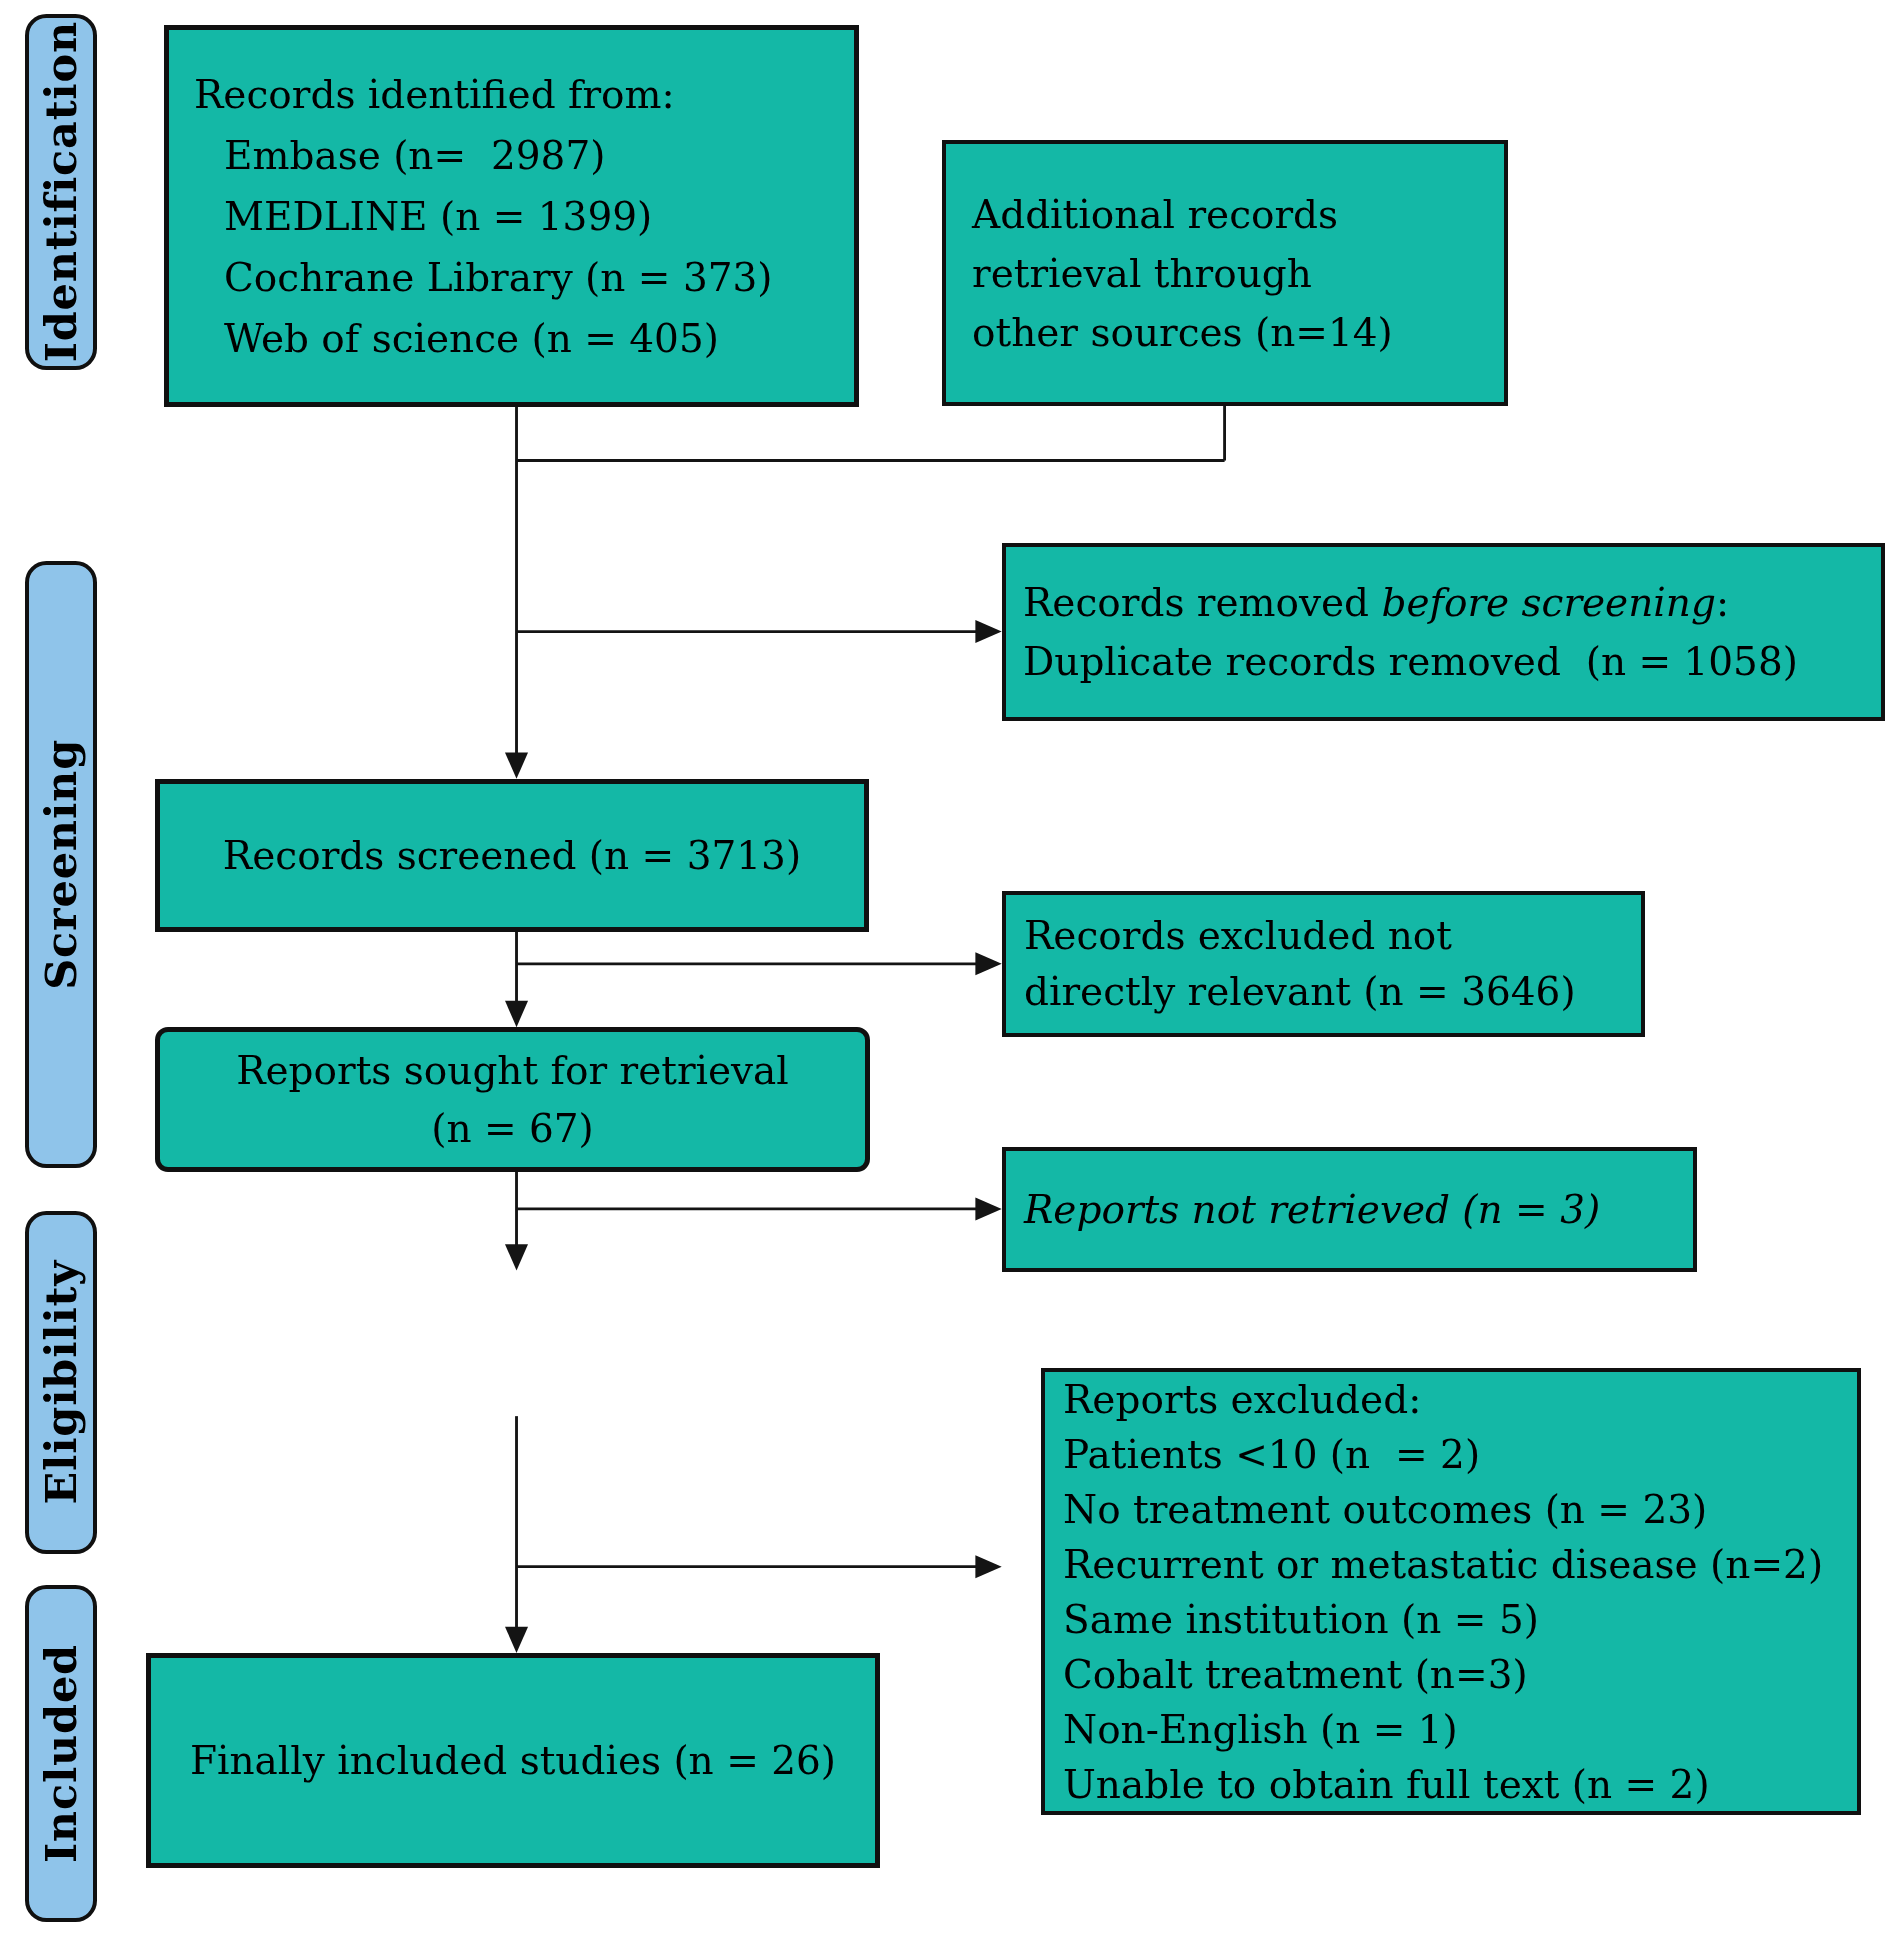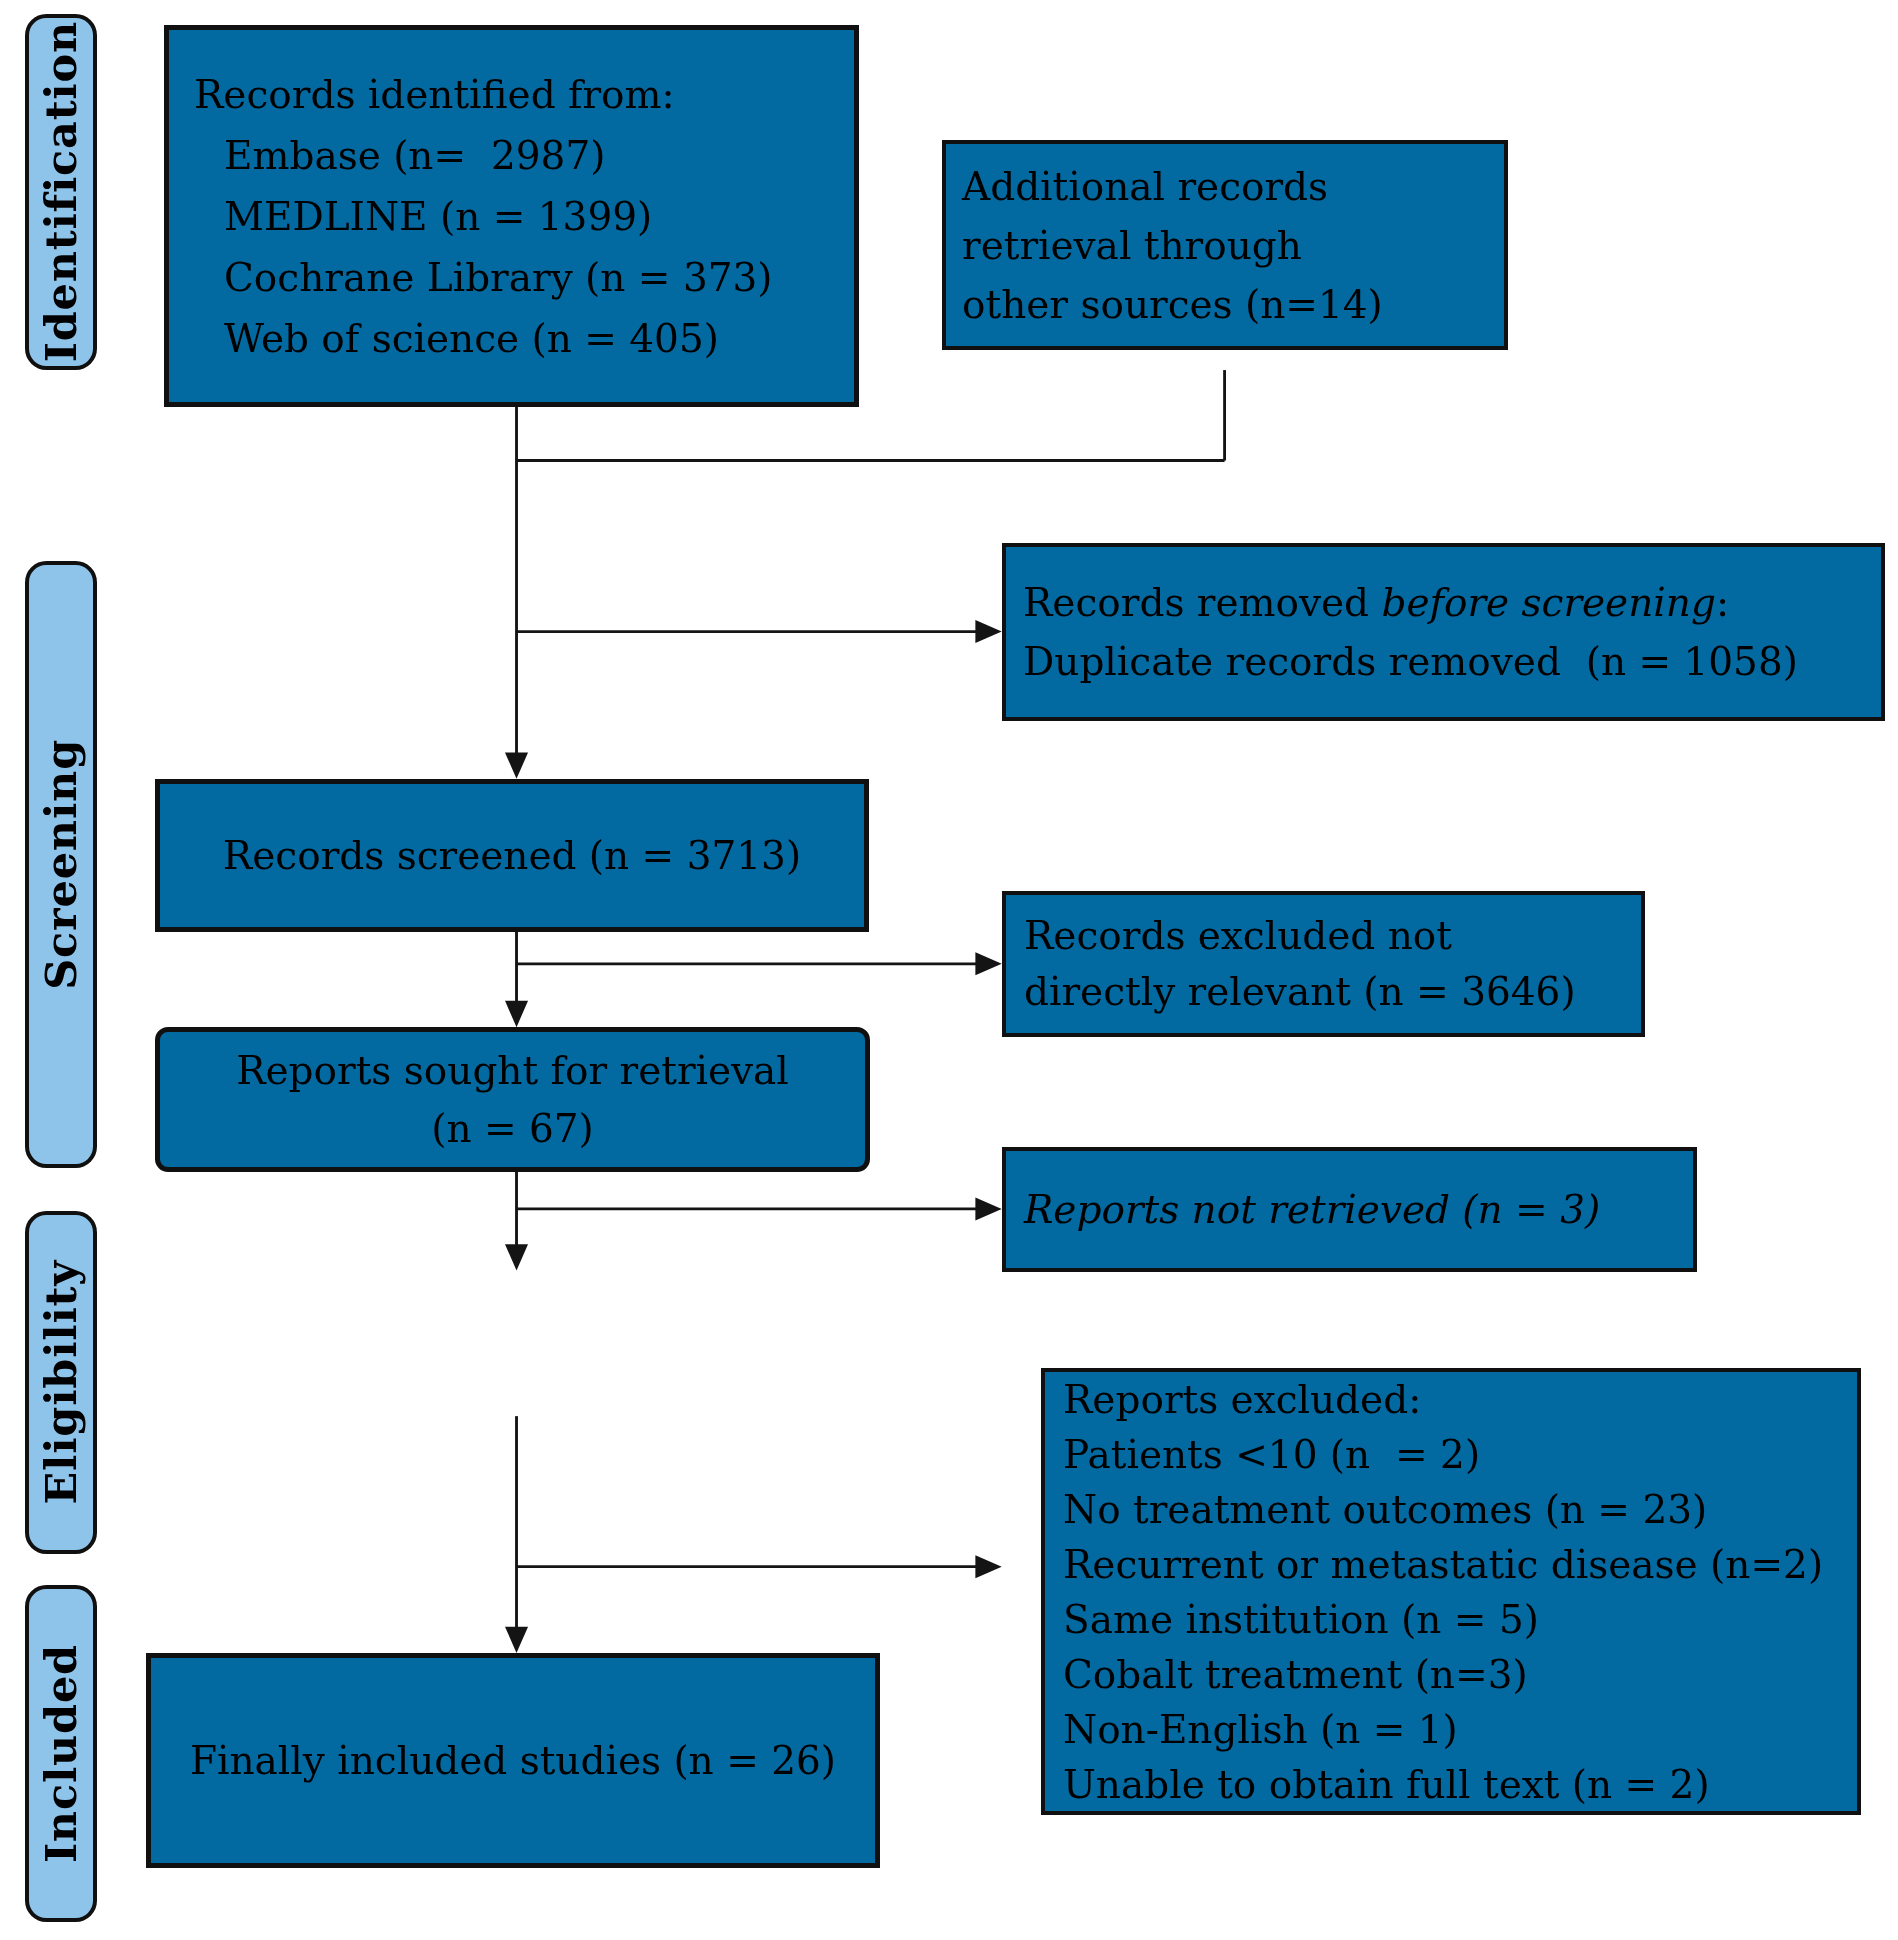--- a/index.html
+++ b/index.html
@@ -22,39 +22,39 @@
     writing-mode:vertical-rl;transform:rotate(180deg);
     font-weight:bold;font-size:43px;letter-spacing:0.8px;white-space:nowrap;
   }
   #s-identification{top:14px;height:356px;}
   #s-screening{top:561px;height:607px;}
   #s-eligibility{top:1211px;height:343px;}
   #s-included{top:1585px;height:337px;}
 
   
   .box{
-    position:absolute;box-sizing:border-box;background:#0369a1;
+    position:absolute;box-sizing:border-box;background:#14b8a6;
     border:5.8px solid #101010;display:flex;flex-direction:column;justify-content:center;
     font-size:39px;
   }
   .box.thin{border-width:4.1px;}
   .ln{white-space:pre-wrap;line-height:56px;}
   .center{text-align:center;}
   .ital{font-style:italic;}
   .indent{padding-left:30px;}
 
   #b-identified{left:164px;top:25px;width:695px;height:382px;padding-left:25px;}
   #b-identified .ln{line-height:61px;}
   #b-screened{left:155px;top:779px;width:714px;height:153px;}
   #b-sought{left:155px;top:1027px;width:715px;height:145px;border-radius:13px;}
   #b-sought .ln,#b-assessed .ln{line-height:58px;}
   #b-assessed{left:155px;top:1271px;width:714px;height:146px;}
   #b-final{left:146px;top:1653px;width:734px;height:215px;}
 
-  #b-additional{left:942px;top:140px;width:566px;height:210px;padding-left:16px;}
+  #b-additional{left:942px;top:140px;width:566px;height:266px;padding-left:26px;}
   #b-additional .ln{line-height:59px;}
   #b-removed{left:1002px;top:543px;width:883px;height:178px;padding-left:17px;}
   #b-removed .ln{line-height:59px;}
   #b-excl-records{left:1002px;top:891px;width:643px;height:146px;padding-left:18px;}
   #b-not-retrieved{left:1002px;top:1147px;width:695px;height:125px;padding-left:18px;font-style:italic;}
   #b-excl-reports{left:1041px;top:1368px;width:820px;height:447px;padding-left:18px;}
   #b-excl-reports .ln{line-height:55px;}
 </style>
 </head>
 <body>

